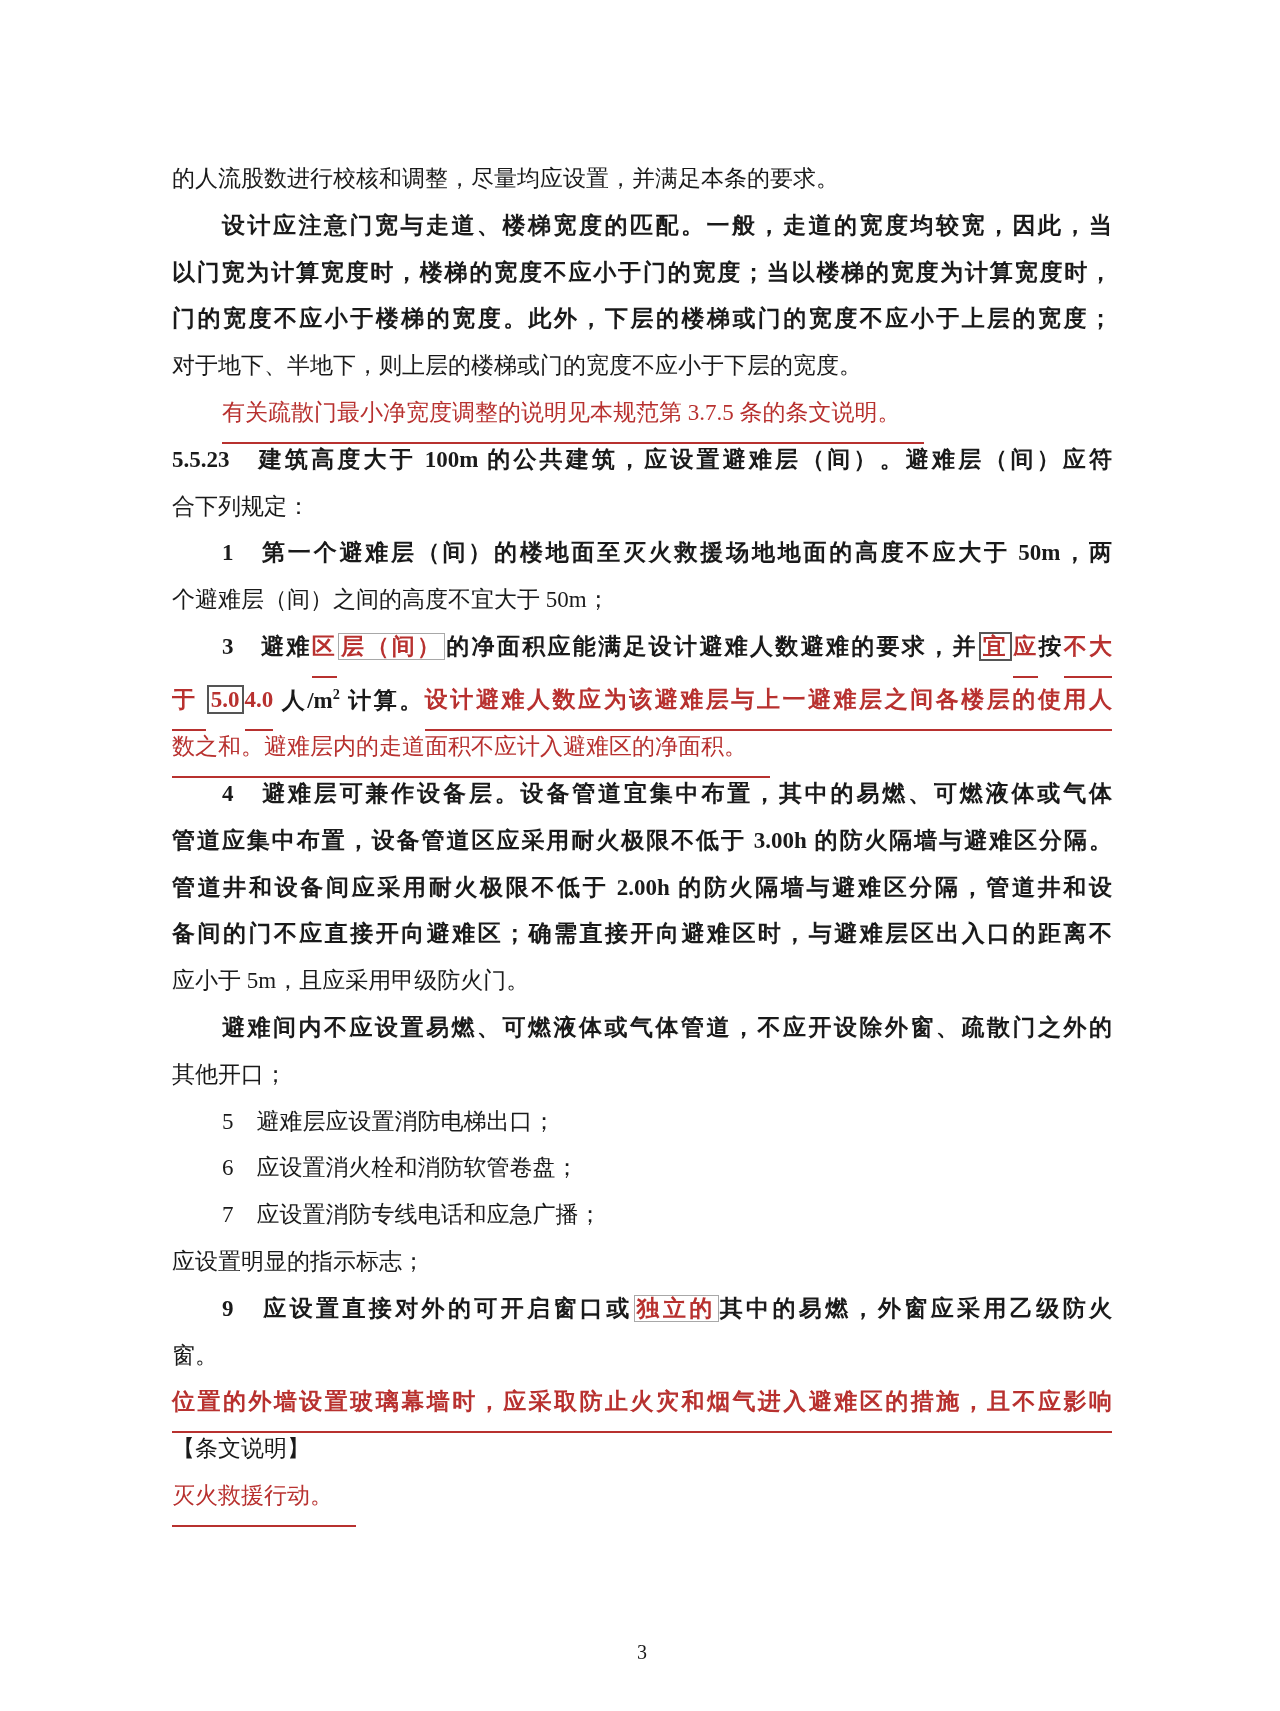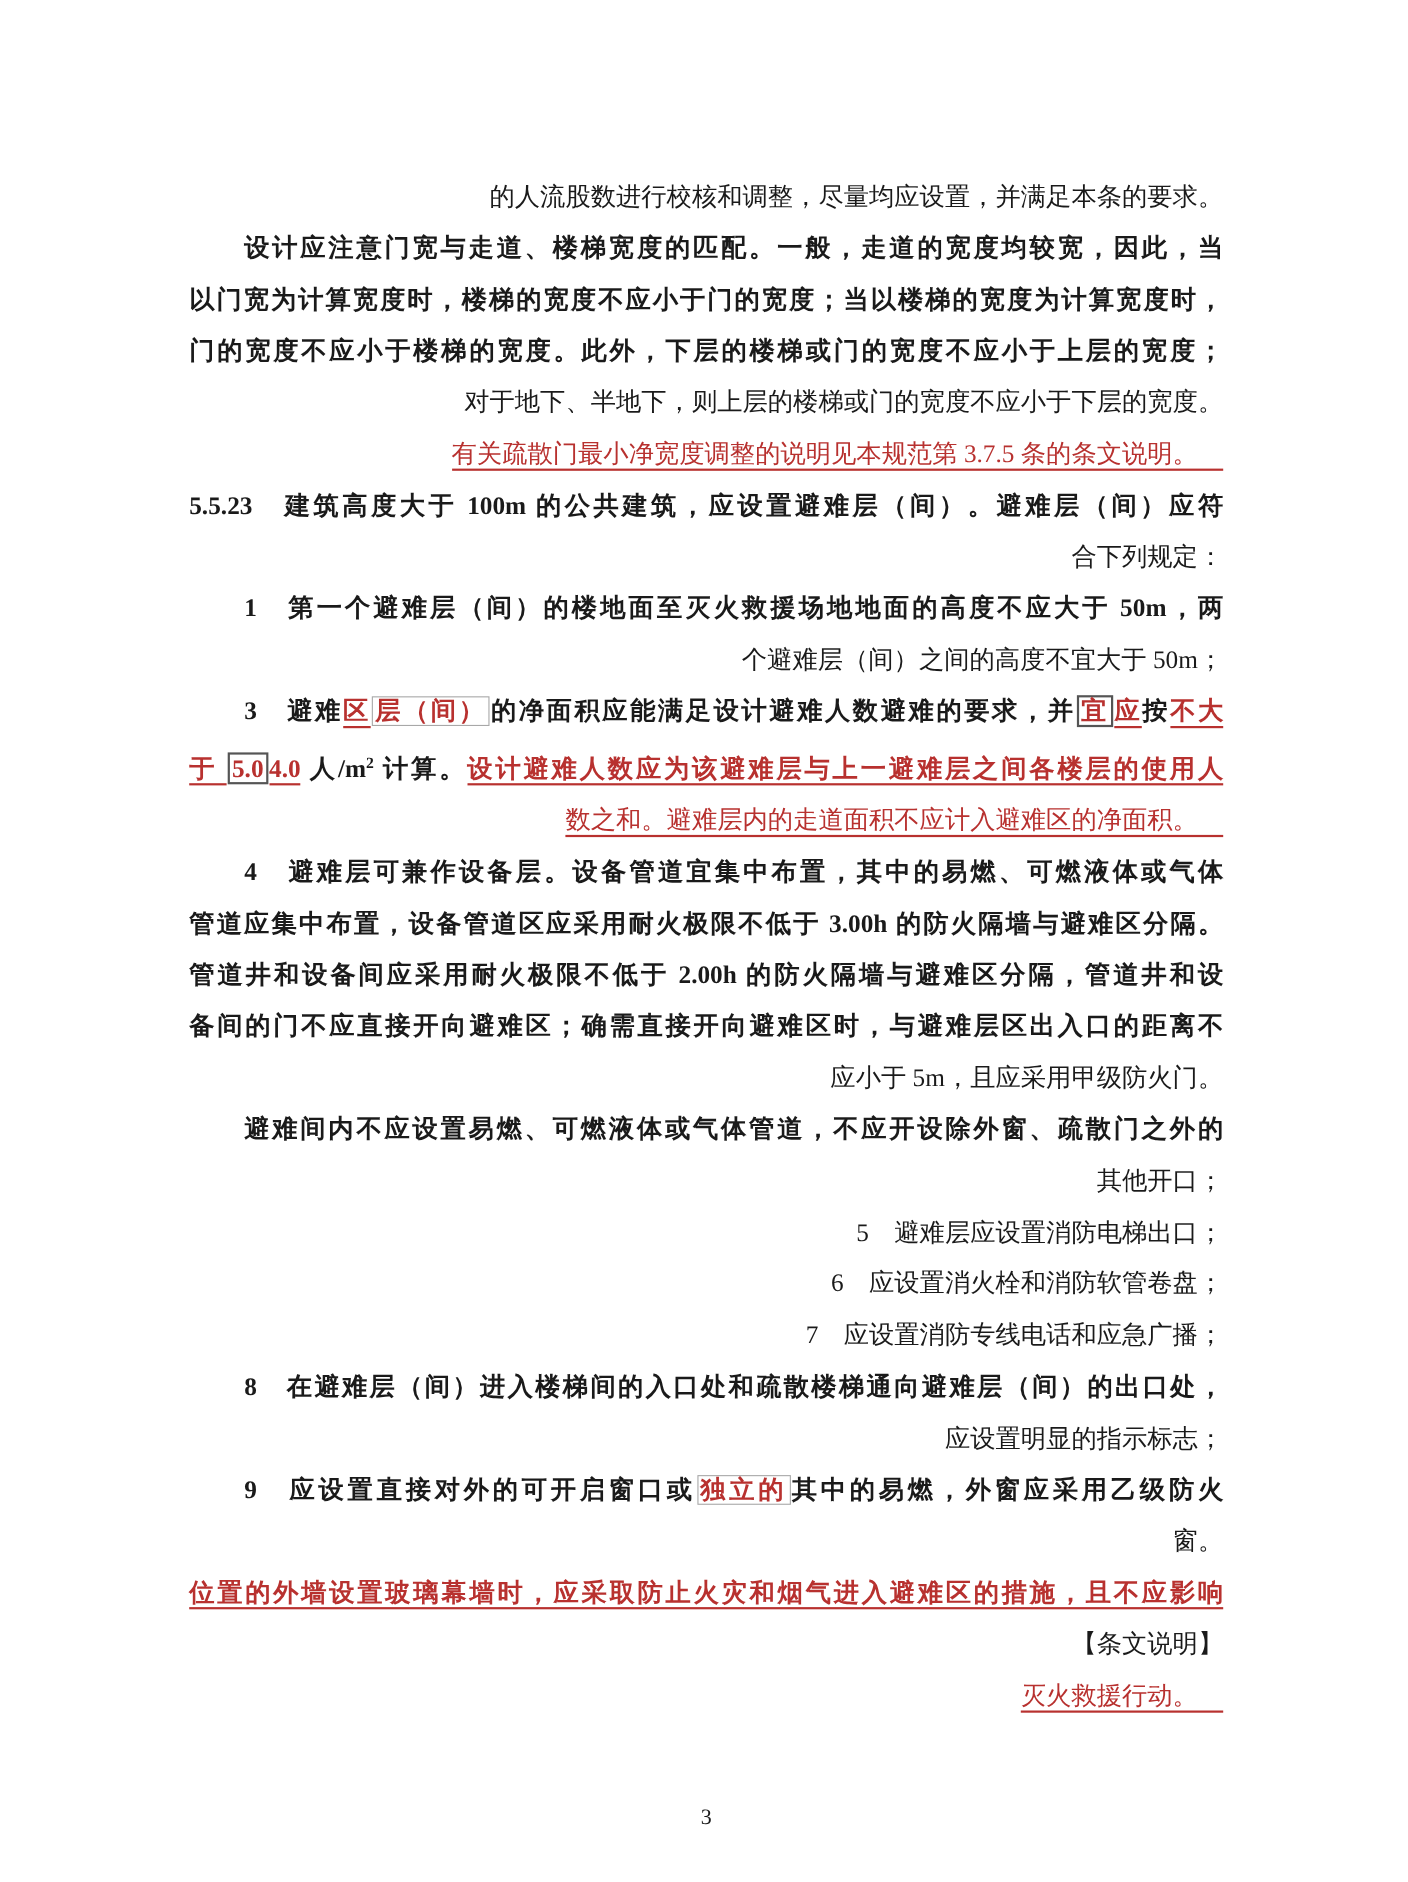--- a/index.html
+++ b/index.html
@@ -13,33 +13,33 @@
   }
   .content{
     position:absolute;
     left:172px;top:156px;
     width:940px;
   }
   .line{
     font-size:23px;
     line-height:46.8px;
     white-space:pre-wrap;
-    text-align:right;
+    text-align:left;
   }
   .line.ind{text-indent:50px;}
   .line.just{
     text-align:justify;
     text-align-last:justify;
     text-justify:inter-character;
     font-weight:bold;
   }
   .seg-r{
     color:var(--red,#b8312f);
     border-bottom:2px solid var(--red,#b8312f);
-    padding-bottom:1px;
+    padding-bottom:17px;
   }
   .seg-box{
     color:var(--red,#b8312f);
     border:1px solid var(--boxlight,#a8a8a8);
     padding:0 2px;
     margin:0 1px;
   }
   .seg-boxd{
     color:var(--red,#b8312f);
     border:2px solid var(--boxdark,#555555);
@@ -80,21 +80,20 @@
       <div class="line ind just"><span>4　避难层可兼作设备层。设备管道宜集中布置，其中的易燃、可燃液体或气体</span></div>
       <div class="line just"><span>管道应集中布置，设备管道区应采用耐火极限不低于 3.00h 的防火隔墙与避难区分隔。</span></div>
       <div class="line just"><span>管道井和设备间应采用耐火极限不低于 2.00h 的防火隔墙与避难区分隔，管道井和设</span></div>
       <div class="line just"><span>备间的门不应直接开向避难区；确需直接开向避难区时，与避难层区出入口的距离不</span></div>
       <div class="line"><span>应小于 5m，且应采用甲级防火门。</span></div>
       <div class="line ind just"><span>避难间内不应设置易燃、可燃液体或气体管道，不应开设除外窗、疏散门之外的</span></div>
       <div class="line"><span>其他开口；</span></div>
       <div class="line ind"><span>5　避难层应设置消防电梯出口；</span></div>
       <div class="line ind"><span>6　应设置消火栓和消防软管卷盘；</span></div>
       <div class="line ind"><span>7　应设置消防专线电话和应急广播；</span></div>
-      <div class="line ind just"><span>8　在避难层（间）进入楼梯间的入口处和疏散楼梯通向避难层（间）的出口处，</span></div>
       <div class="line"><span>应设置明显的指示标志；</span></div>
       <div class="line ind just"><span>9　应设置直接对外的可开启窗口或</span><span class="seg-box">独立的</span><span>其中的易燃，外窗应采用乙级防火</span></div>
       <div class="line"><span>窗。</span></div>
       <div class="line just"><span class="seg-r">位置的外墙设置玻璃幕墙时，应采取防止火灾和烟气进入避难区的措施，且不应影响</span></div>
       <div class="line"><span>【条文说明】</span></div>
       <div class="line"><span class="seg-r">灭火救援行动。　</span></div>
     </div>
   <div class="footer">3</div>
 </div>
 

